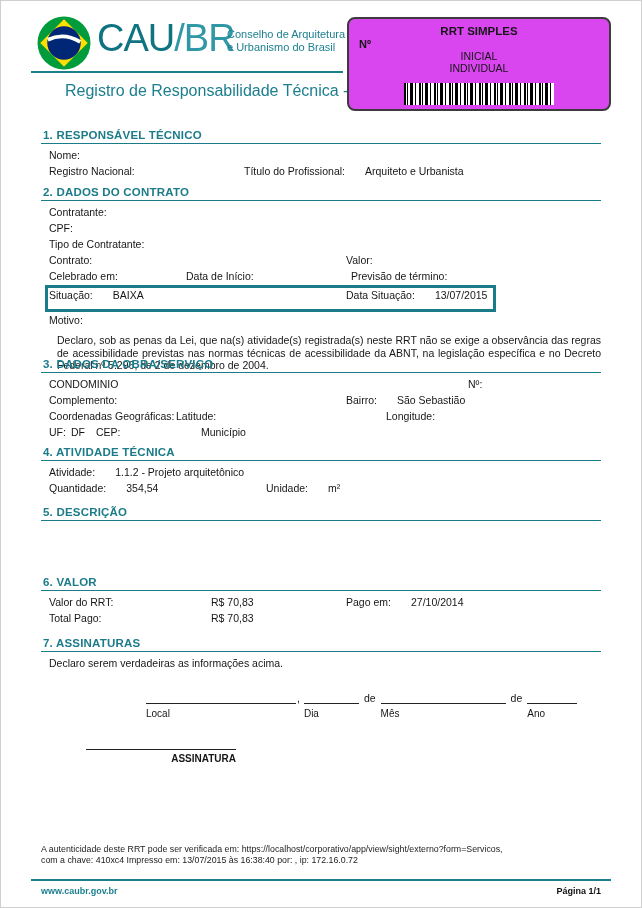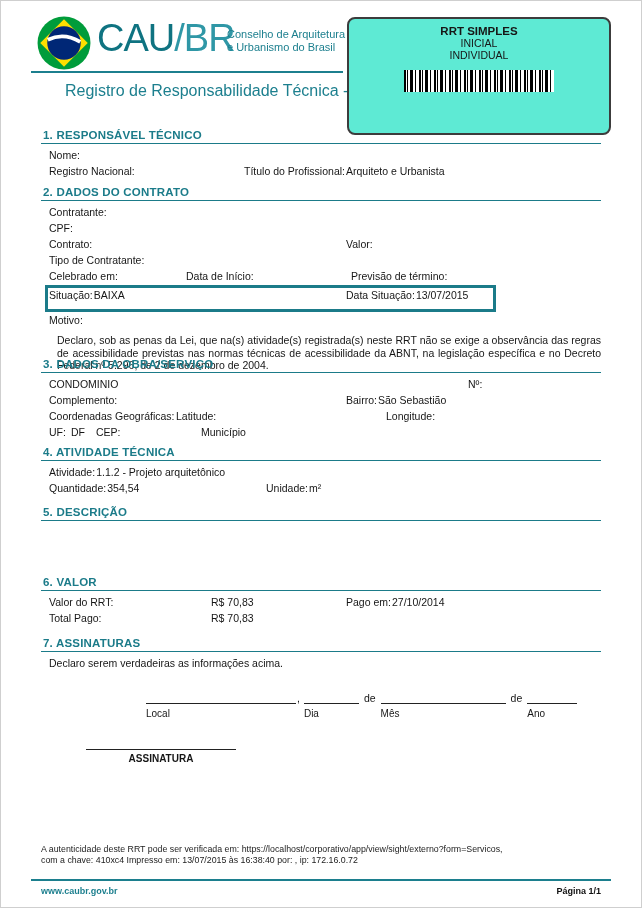--- a/index.html
+++ b/index.html
@@ -7,42 +7,42 @@
   body{font-family:"Liberation Sans",sans-serif}
   .page{position:relative;width:642px;height:908px;background:#fff;border:1px solid #cfcfcf;overflow:hidden;color:#161616}
   
   .logo{position:absolute;left:36px;top:15px;width:54px;height:54px}
   .brand-name{position:absolute;left:96px;top:16px;font-size:38px;letter-spacing:-1px;color:#0f7381}
   .brand-name .cau{font-weight:400}
   .brand-name .br{font-weight:400;color:#2f97a6}
   .council{position:absolute;left:226px;top:27px;font-size:11px;line-height:13px;color:#1c7f8e}
   .header-rule{position:absolute;left:30px;top:70px;width:312px;height:2px;background:#1c7f8e}
   .doc-title{position:absolute;left:64px;top:81px;font-size:16px;color:#1c7f8e}
-  .rrt-box{position:absolute;left:346px;top:16px;width:264px;height:118px;border:2px solid #3c3c3c;border-radius:8px;text-align:center;padding-top:6px;background:#5eead4}
+  .rrt-box{position:absolute;left:346px;top:16px;width:264px;height:94px;border:2px solid #3c3c3c;border-radius:8px;text-align:center;padding-top:6px;background:#d946ef}
   .rrt-title{font-size:11.5px;font-weight:700}
   .rrt-no{text-align:left;padding-left:10px;font-size:11px;font-weight:700;margin-top:1px}
   .rrt-line{font-size:10.5px;line-height:12px}
   .barcode{width:150px;height:22px;margin:9px auto 0;background:repeating-linear-gradient(90deg,#000 0 2px,#fff 2px 3px,#000 3px 4px,#fff 4px 6px,#000 6px 9px,#fff 9px 11px,#000 11px 12px,#fff 12px 15px)}
   
   .sec{position:absolute;left:40px;right:40px}
   .sec-title{font-size:11.5px;font-weight:700;color:#1b7b89;border-bottom:1px solid #1b7b89;padding:0 0 2px 2px;letter-spacing:.2px;margin-bottom:3px}
   .row{position:relative;height:16px;font-size:10.5px}
   .row>span{position:absolute;top:2px;white-space:nowrap}
-  .pair{display:flex;gap:1px}
+  .pair{display:flex;gap:20px}
   .pair span{position:static;white-space:nowrap}
   .situacao{position:relative;height:27px;border:3px solid #1b7b89;margin:1px 105px 0 4px;font-size:10.5px}
   .situacao .pair{position:absolute;top:1px}
   .decl{font-size:10.5px;line-height:12.5px;text-align:justify;margin:6px 0 0 16px}
   
   .sig-row{display:flex;margin:20px 0 0 105px;font-size:10.5px}
   .sig-col{display:flex;flex-direction:column}
   .sig-line{height:13px;border-bottom:1px solid #222}
   .sig-label{text-align:left;font-size:10px;padding-top:4px}
   .sig-word{line-height:15px;padding:0 5px;align-self:flex-start}
-  .assin{margin:30px 0 0 45px;width:150px;border-top:1px solid #222;text-align:center;font-size:10px;font-weight:700;padding-top:3px}
+  .assin{margin:30px 0 0 45px;width:150px;border-top:1px solid #222;text-align:right;font-size:10px;font-weight:700;padding-top:3px}
   
   .footer-auth{position:absolute;left:40px;top:843px;font-size:8.8px;line-height:11px;color:#222}
   .footer-rule{position:absolute;left:30px;right:30px;top:878px;height:2px;background:#1c7f8e}
   .footer-row{position:absolute;left:40px;right:40px;top:885px;display:flex;justify-content:space-between;font-size:9px;font-weight:700}
   .site{color:#1c7f8e}
   .pagenum{color:#111}
 </style>
 </head>
 <body>
 
@@ -59,20 +59,21 @@
     </span>
     <div class="brand-name"><span class="cau">CAU</span><span class="br">/BR</span></div>
     <div class="council">
       <div>Conselho de Arquitetura</div>
       <div>e Urbanismo do Brasil</div>
     </div>
     <div class="header-rule"></div>
     <div class="doc-title">Registro de Responsabilidade Técnica - RRT</div>
     <div class="rrt-box">
       <div class="rrt-title">RRT SIMPLES</div>
+      <div class="rrt-no">Nº</div>
       <div class="rrt-line">INICIAL</div>
       <div class="rrt-line">INDIVIDUAL</div>
       <div class="barcode"></div>
     </div>
   </div>
 
   <section class="sec" style="top:128px">
     <h2 class="sec-title">1. RESPONSÁVEL TÉCNICO</h2>
     <div class="row">
       <span style="left:8px">Nome:</span>
@@ -88,25 +89,25 @@
 
   <section class="sec" style="top:185px">
     <h2 class="sec-title">2. DADOS DO CONTRATO</h2>
     <div class="row">
       <span style="left:8px">Contratante:</span>
     </div>
     <div class="row">
       <span style="left:8px">CPF:</span>
     </div>
     <div class="row">
+      <span style="left:8px">Tipo de Contratante:</span>
+    </div>
+    <div class="row">
       <span style="left:8px">Contrato:</span>
       <span style="left:305px">Valor:</span>
-    </div>
-    <div class="row">
-      <span style="left:8px">Tipo de Contratante:</span>
     </div>
     <div class="row">
       <span style="left:8px">Celebrado em:</span>
       <span style="left:145px">Data de Início:</span>
       <span style="left:310px">Previsão de término:</span>
     </div>
     <div class="situacao">
       <span class="pair" style="left:1px">
         <span>Situação:</span>
         <span>BAIXA</span>

